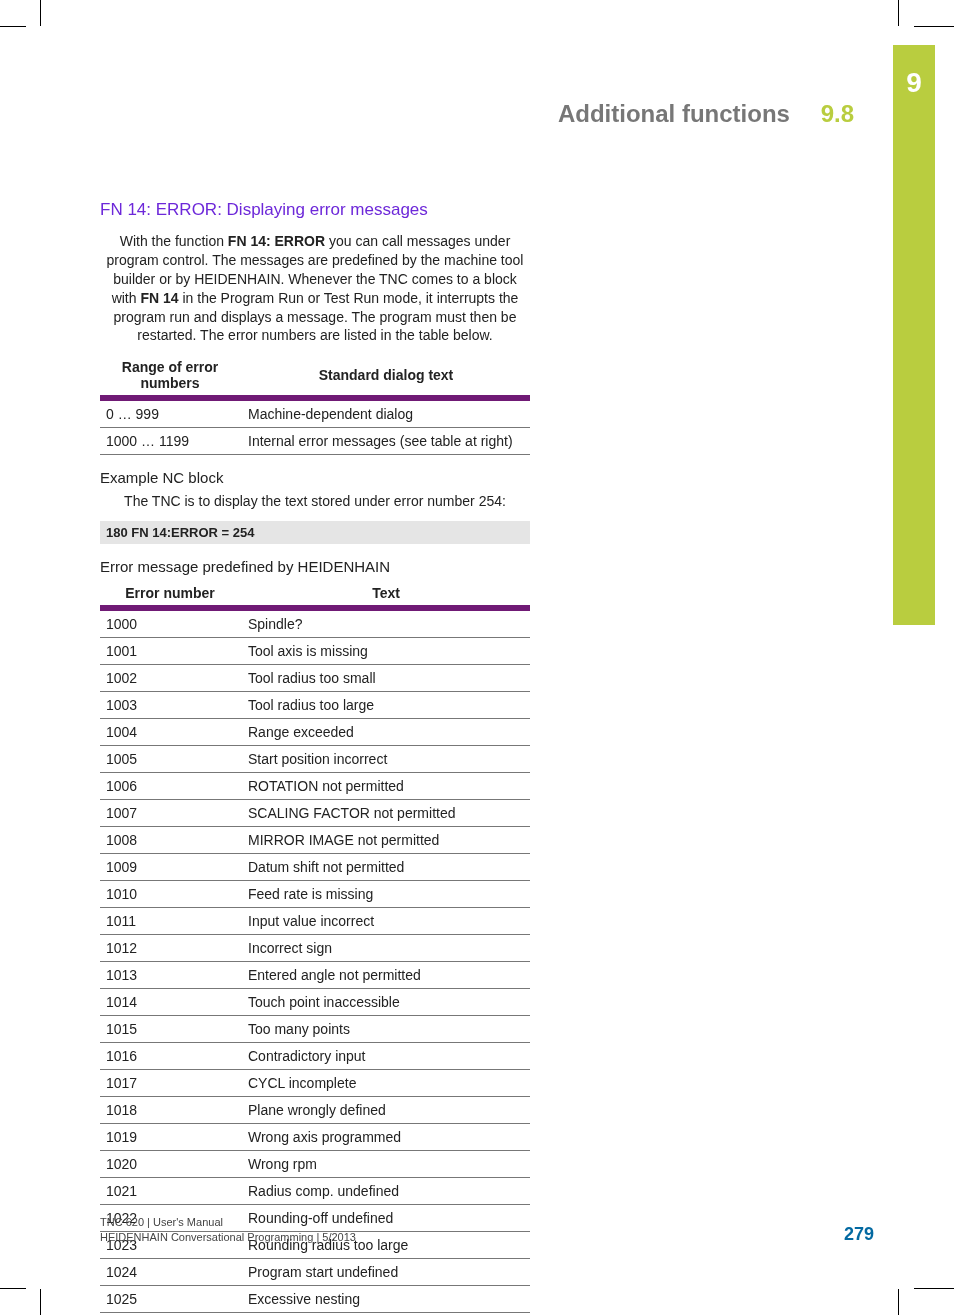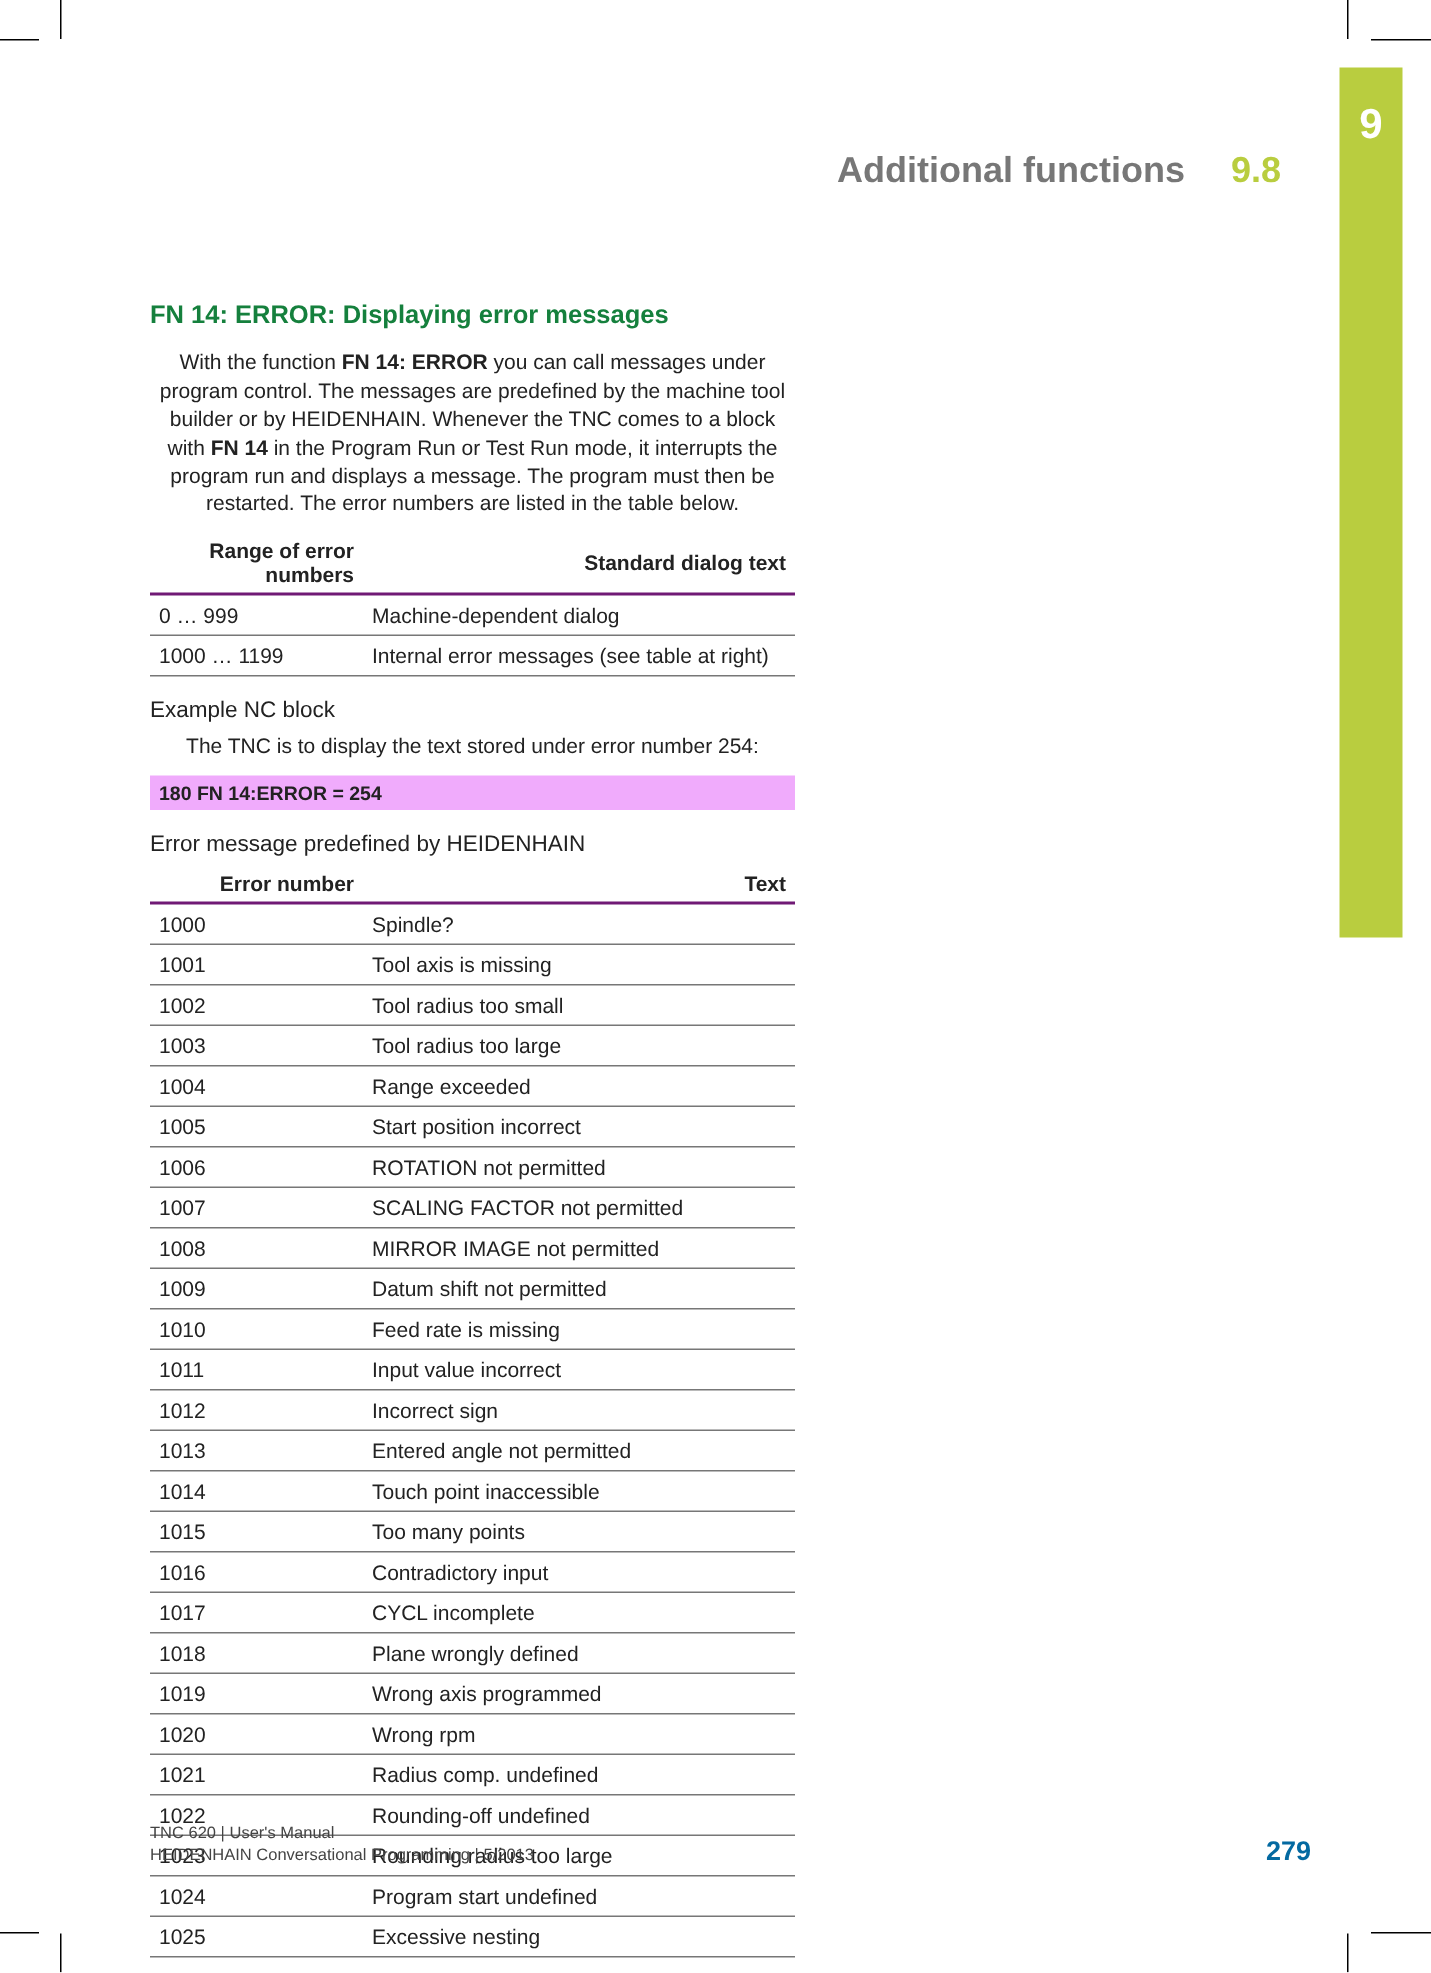--- a/index.html
+++ b/index.html
@@ -68,51 +68,51 @@
   
   .content {
     position: absolute;
     left: 100px;
     top: 200px;
     width: 430px;
   }
   .content h3 {
     margin: 0 0 12px 0;
     font-size: 17px;
-    font-weight: 700;
-    color: #15803d;
+    font-weight: 400;
+    color: #6d28d9;
   }
   .content p {
     margin: 0 0 10px 0;
     font-size: 14px;
     line-height: 1.35;
     text-align: center;
   }
   .content .b { font-weight: 700; }
   .code-strip {
-    background: #f0abfc;
+    background: #e5e5e5;
     padding: 4px 6px;
     font-family: Arial, Helvetica, sans-serif;
     font-size: 13px;
     font-weight: 700;
     margin: 4px 0 14px 0;
   }
 
   
   table.data {
     border-collapse: collapse;
     width: 100%;
     margin: 6px 0 14px 0;
     font-size: 14px;
   }
   table.data thead th {
-    text-align: right;
+    text-align: center;
     font-weight: 700;
     padding: 4px 6px;
-    border-bottom: 2px solid #701a75;
+    border-bottom: 6px solid #701a75;
   }
   table.data thead th:first-child { padding-left: 4px; }
   table.data tbody td {
     padding: 5px 6px;
     border-bottom: 1px solid #777;
     vertical-align: top;
   }
   table.data .col-a { width: 130px; }
 
   .subhead {

